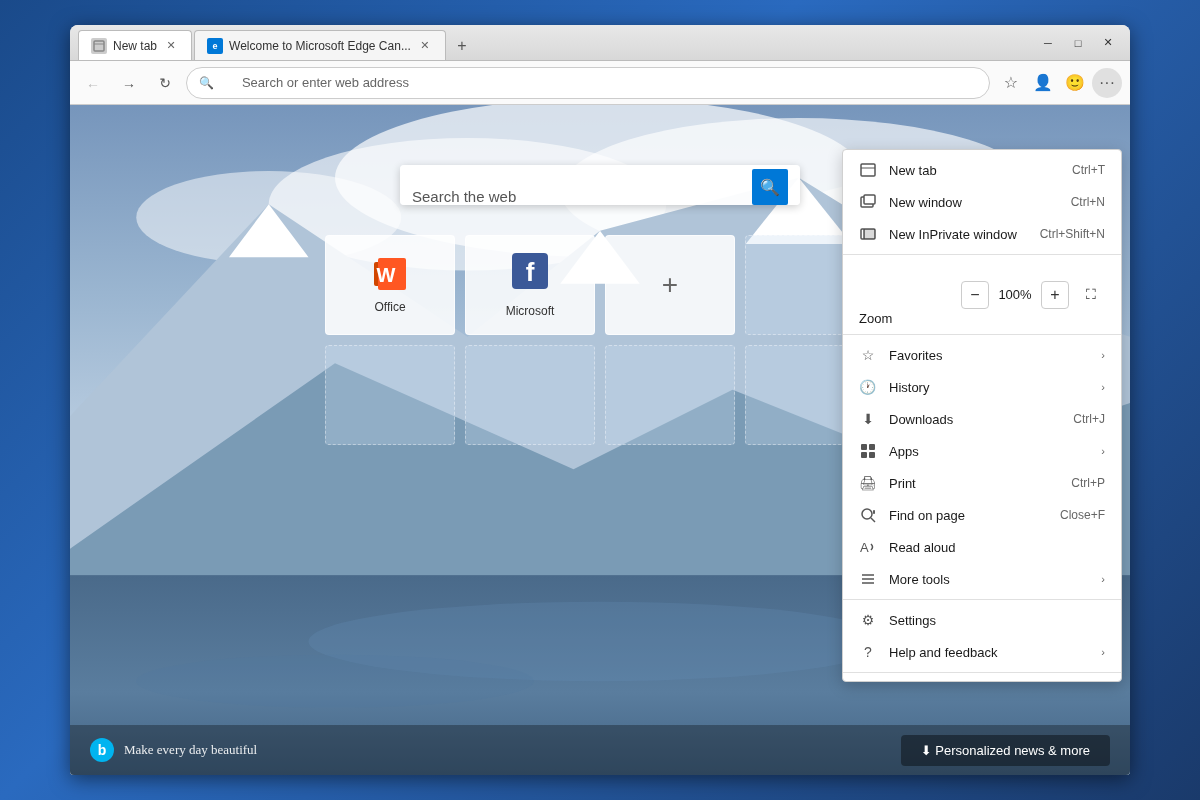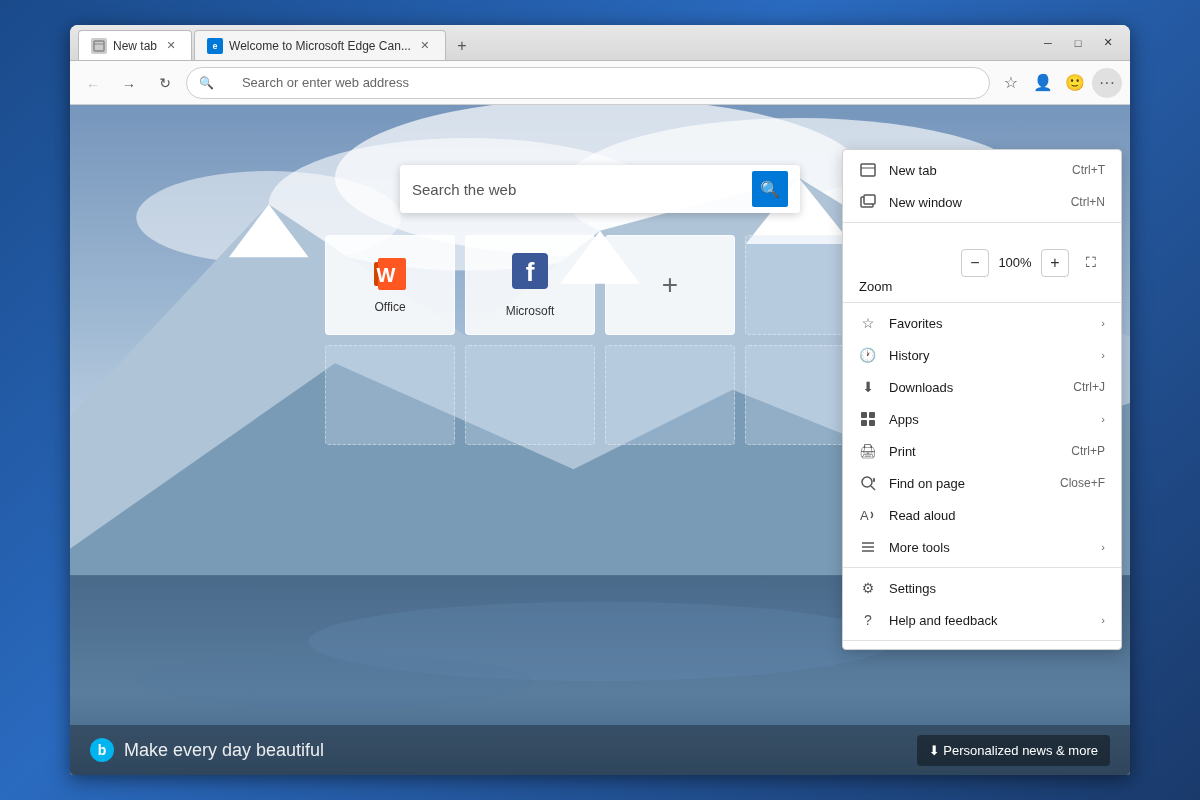--- a/index.html
+++ b/index.html
@@ -235,25 +235,25 @@
     .page-search {
       position: absolute;
       top: 60px;
       left: 50%;
       transform: translateX(-50%);
       width: 400px;
     }
 
     .page-search-box {
       width: 100%;
-      height: 48px;
+      height: 40px;
       background: rgba(255,255,255,0.95);
       border-radius: 4px;
       display: flex;
-      align-items: center;
+      align-items: flex-end;
       padding: 0 12px;
       gap: 8px;
       box-shadow: 0 2px 8px rgba(0,0,0,0.2);
     }
 
     .page-search-text {
       flex: 1;
       font-size: 15px;
       color: #555;
     }
@@ -343,28 +343,29 @@
       border-radius: 50%;
       display: flex;
       align-items: center;
       justify-content: center;
       font-weight: bold;
       font-size: 14px;
       color: white;
     }
 
     .bing-text {
-      font-size: 18px;
+      font-size: 13px;
       color: rgba(255,255,255,0.9);
+      font-family: Liberation Serif, serif;
     }
 
     .news-btn {
       background: rgba(0,0,0,0.4);
       color: white;
-      padding: 8px 12px;
+      padding: 8px 20px;
       border-radius: 4px;
       font-size: 13px;
       cursor: pointer;
       display: flex;
       align-items: center;
       gap: 8px;
     }
 
     
     .context-menu {
@@ -640,20 +641,31 @@
           <div class="menu-item-icon">
             <svg width="16" height="16" viewBox="0 0 16 16">
                 <rect x="1" y="3" width="12" height="10" rx="1" fill="none" stroke="#555" stroke-width="1.5"></rect>
                 <rect x="4" y="1" width="11" height="9" rx="1" fill="white" stroke="#555" stroke-width="1.5"></rect>
               </svg>
           </div>
           <span class="menu-item-label">New window</span>
           <span class="menu-item-shortcut">Ctrl+N</span>
         </div>
 
+        <div class="menu-item">
+          <div class="menu-item-icon">
+            <svg width="16" height="16" viewBox="0 0 16 16">
+                <rect x="1" y="3" width="14" height="10" rx="1" fill="none" stroke="#555" stroke-width="1.5"></rect>
+                <line x1="4" y1="3" x2="4" y2="13" stroke="#555" stroke-width="1.5"></line>
+                <rect x="4" y="3" width="11" height="10" rx="0" fill="rgba(0,0,0,0.15)"></rect>
+              </svg>
+          </div>
+          <span class="menu-item-label">New InPrivate window</span>
+          <span class="menu-item-shortcut">Ctrl+Shift+N</span>
+        </div>
 
         <div class="menu-divider"></div>
         <div class="zoom-control">
           <span class="zoom-label">Zoom</span>
           <div class="zoom-btn">−</div>
           <span class="zoom-value">100%</span>
           <div class="zoom-btn">+</div>
           <div class="zoom-fullscreen">⛶</div>
         </div>
         <div class="menu-divider"></div>

